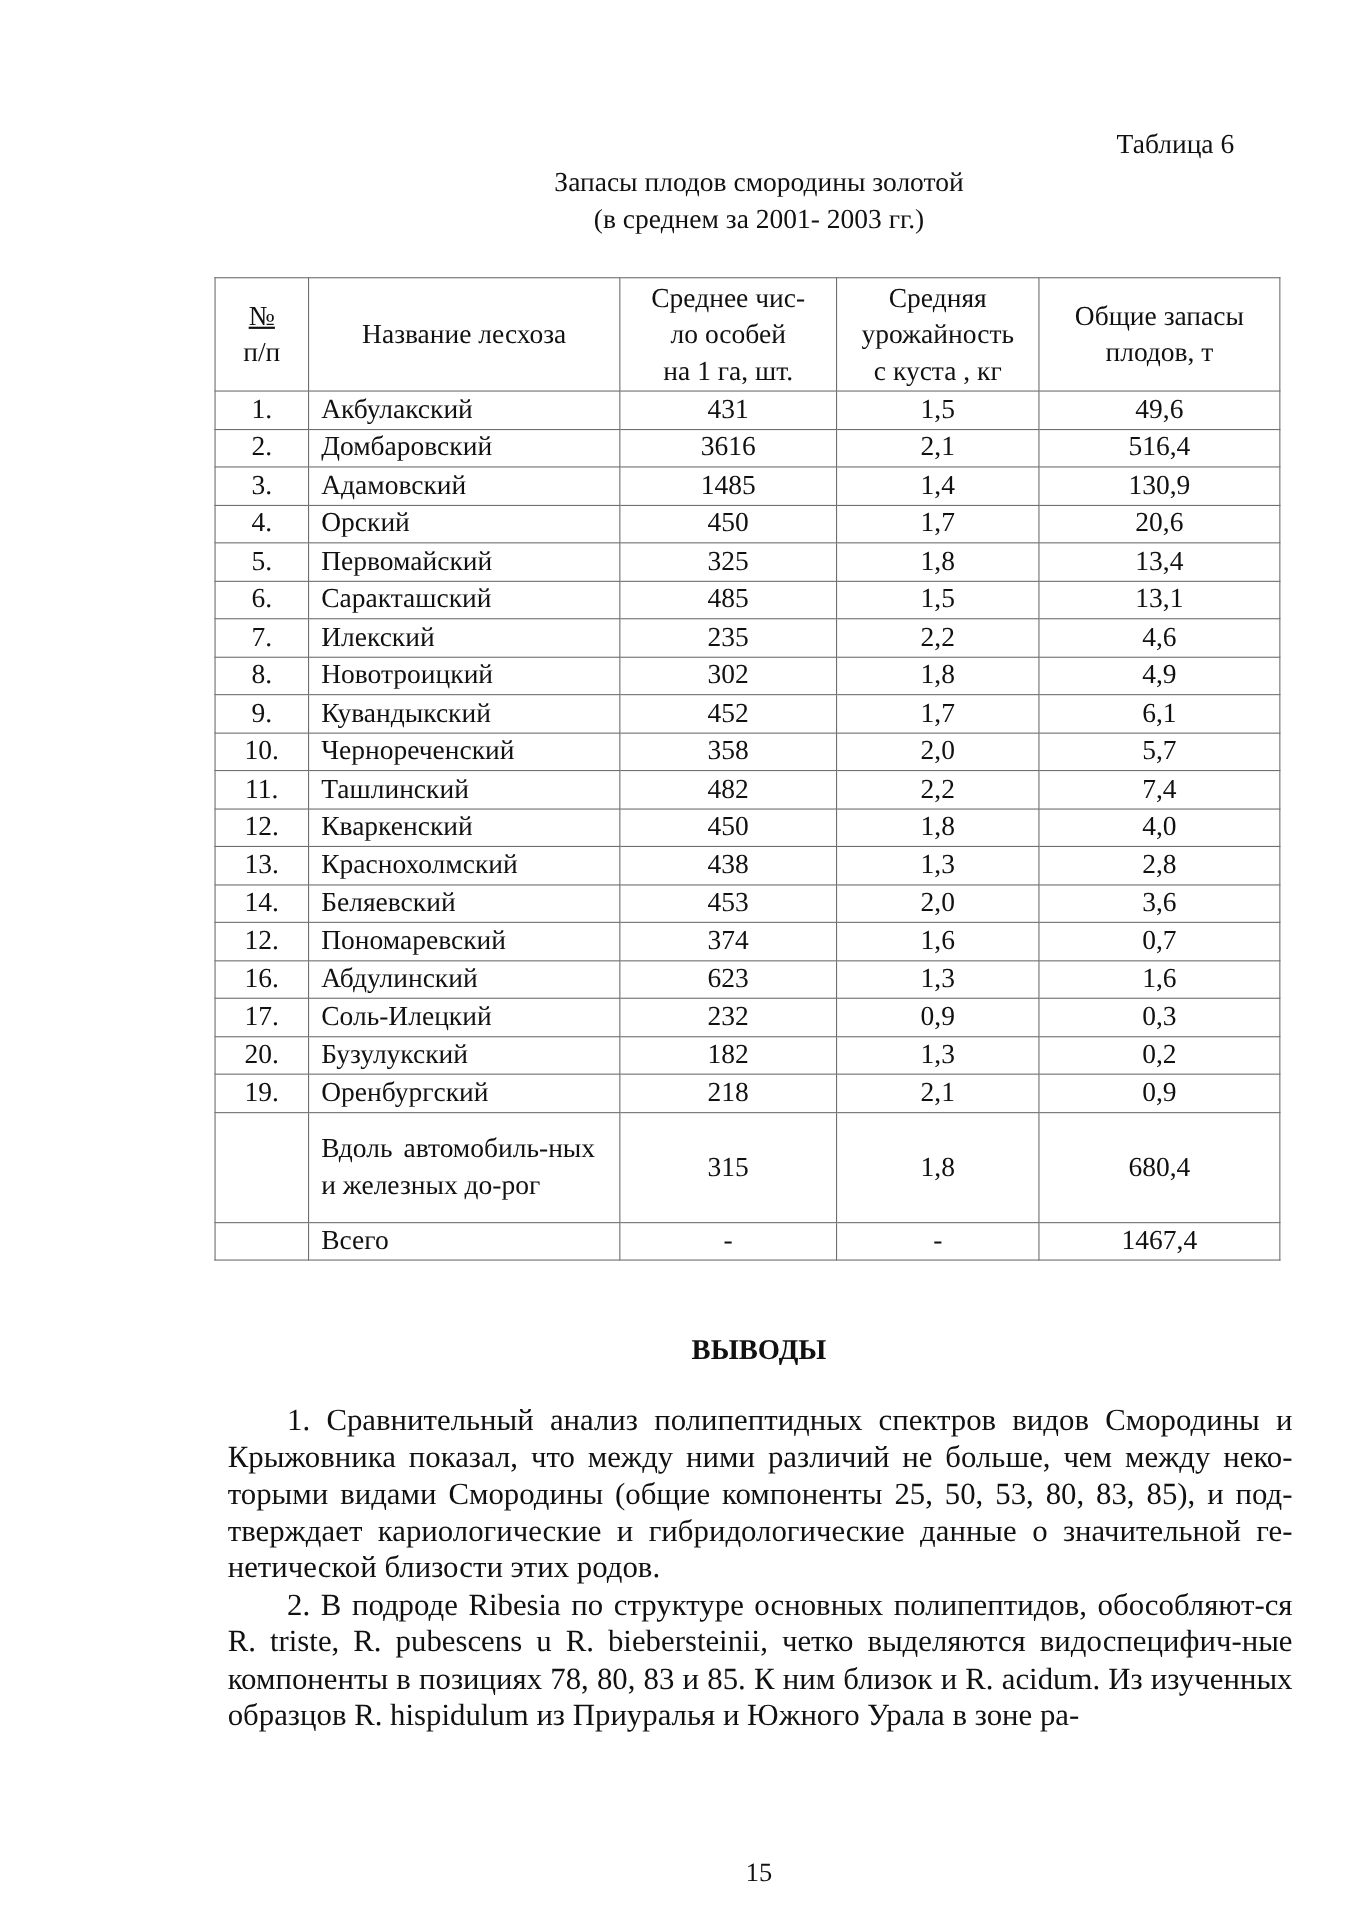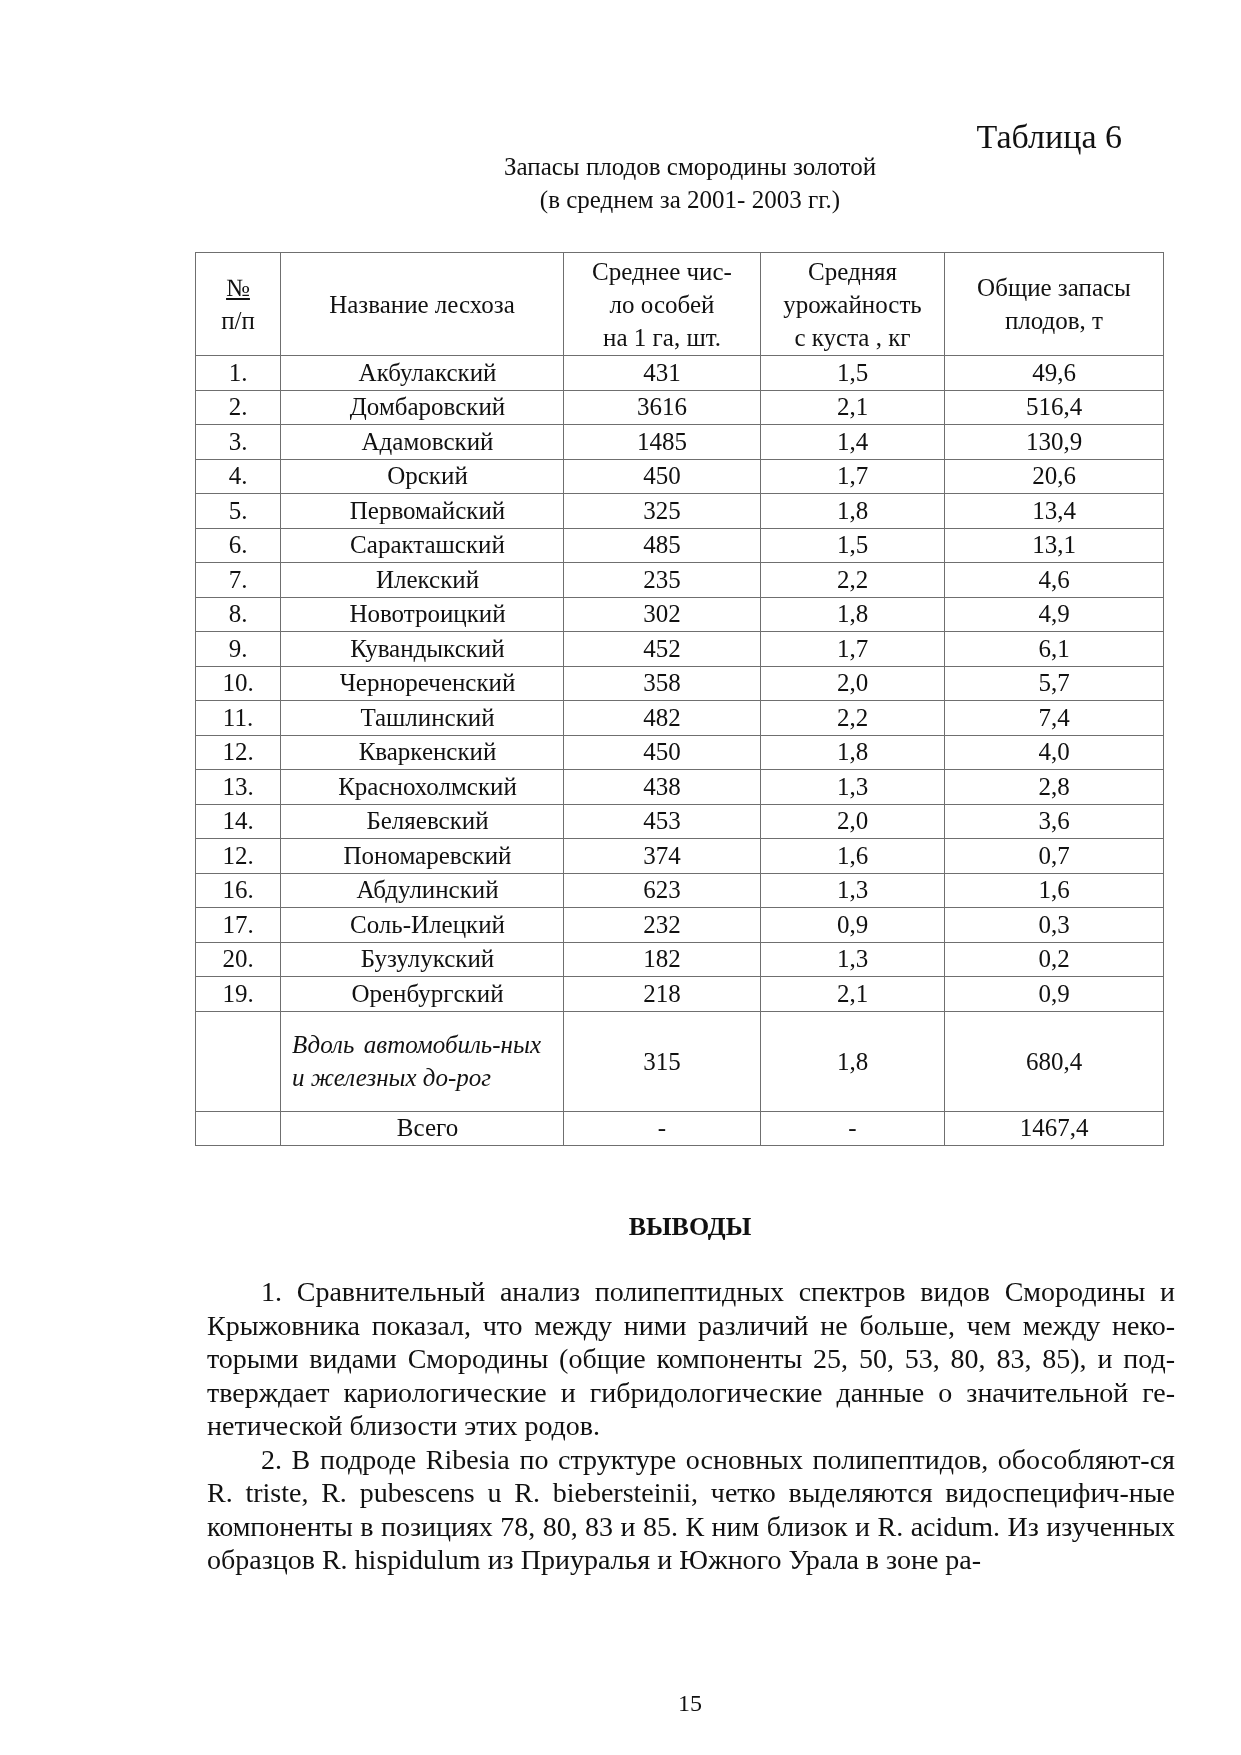--- a/index.html
+++ b/index.html
@@ -1,29 +1,29 @@
 <!DOCTYPE html>
 <html><head>
 <meta charset="utf-8">
 <style>
   html, body { margin: 0; padding: 0; background: #ffffff; }
   body { width: 1241px; height: 1755px; position: relative; overflow: hidden;
          font-family: "Liberation Serif", "DejaVu Serif", serif; color: #111; }
   .abs { position: absolute; }
-  #table-label { right: 119px; top: 118px; font-size: 34px; }
+  #table-label { right: 119px; top: 118px; font-size: 25px; }
   #title { left: 0; width: 1380px; top: 150px; text-align: center; font-size: 25px; line-height: 33px; }
   #data-table { left: 195px; top: 252px; border-collapse: collapse; font-size: 25px; }
   #data-table td, #data-table th { border: 1.5px solid #6f6f6f; padding: 0; font-weight: normal; line-height: 33px; }
   #data-table th { text-align: center; vertical-align: middle; line-height: 33px; }
   #data-table td.num { text-align: center; }
-  #data-table td.name { text-align: center; padding-left: 11px; }
+  #data-table td.name { text-align: left; padding-left: 11px; }
   #data-table td.c { text-align: center; }
   #data-table tr.row td { height: 33.5px; line-height: 30px; }
   #data-table tr.tall td { height: 99px; }
-  #data-table td.justify { text-align: justify; text-align-last: left; padding-right: 22px; line-height: 33px; font-style: italic; }
+  #data-table td.justify { text-align: justify; text-align-last: left; padding-right: 22px; line-height: 33px; }
   #conclusions-heading { left: 0; width: 1380px; top: 1212px; text-align: center; font-size: 26px; font-weight: bold; }
   #conclusions { left: 207px; top: 1275px; width: 968px; font-size: 28px; line-height: 33.5px; text-align: justify; }
   #conclusions p { margin: 0; text-indent: 54px; }
   #page-number { left: 0; width: 1380px; top: 1690px; text-align: center; font-size: 24px; }
 </style>
 </head>
 <body>
 
 <div id="table-label" class="abs">Таблица 6</div>
 

